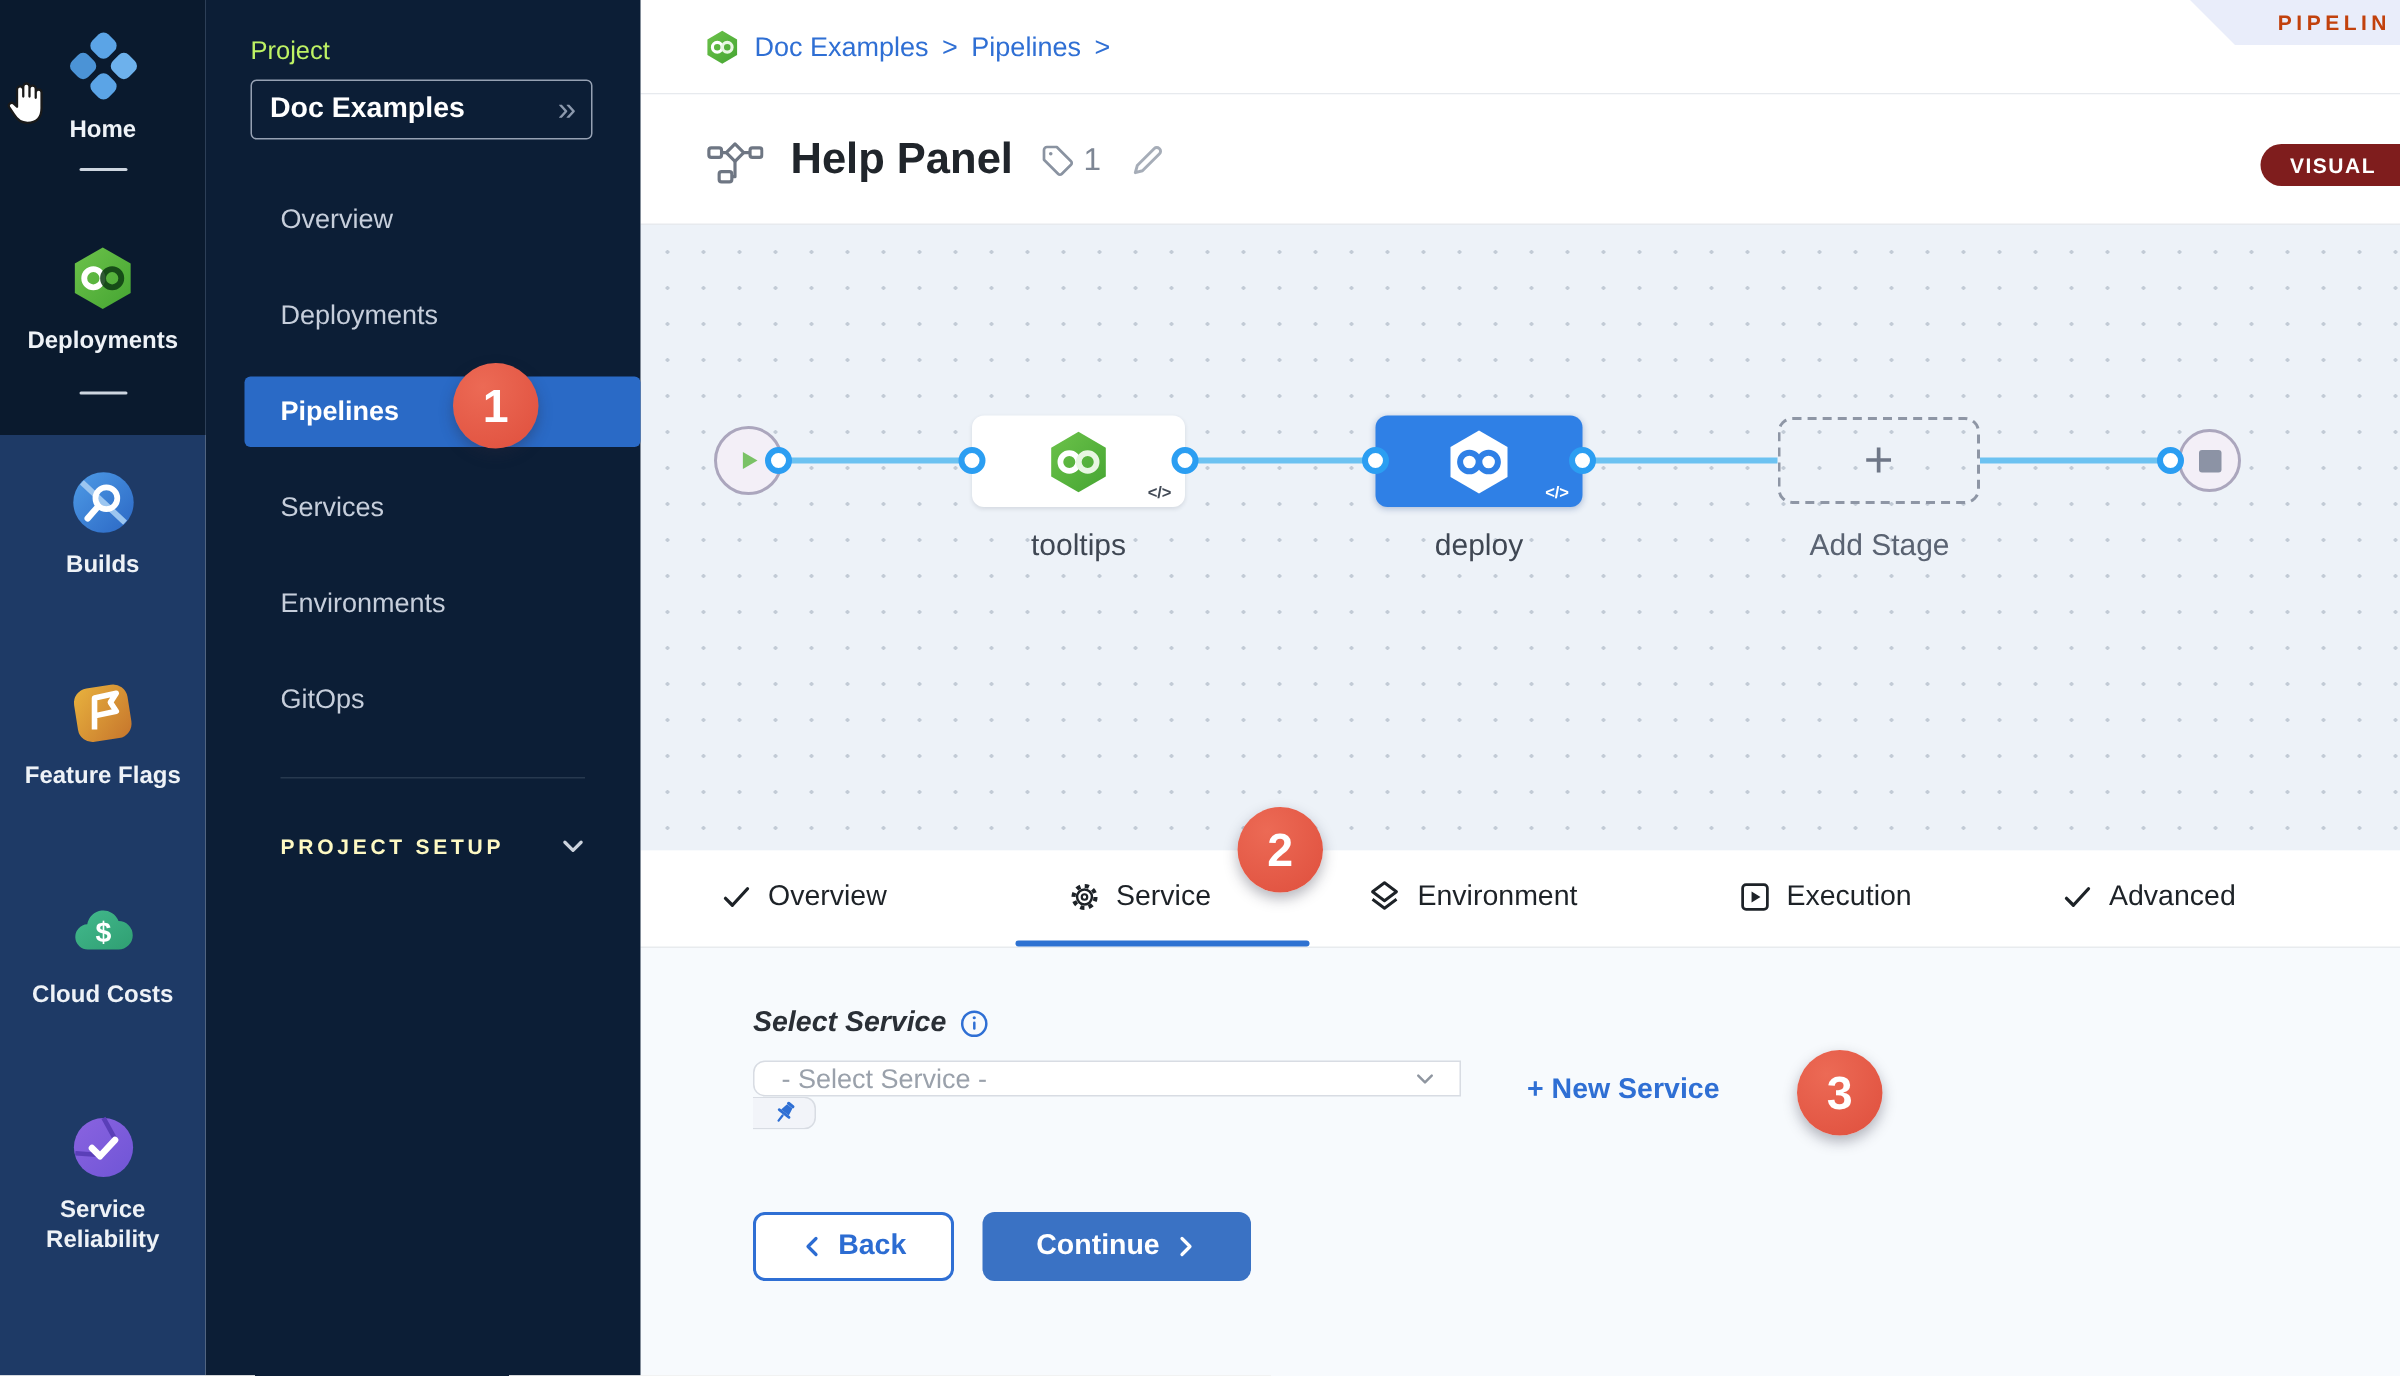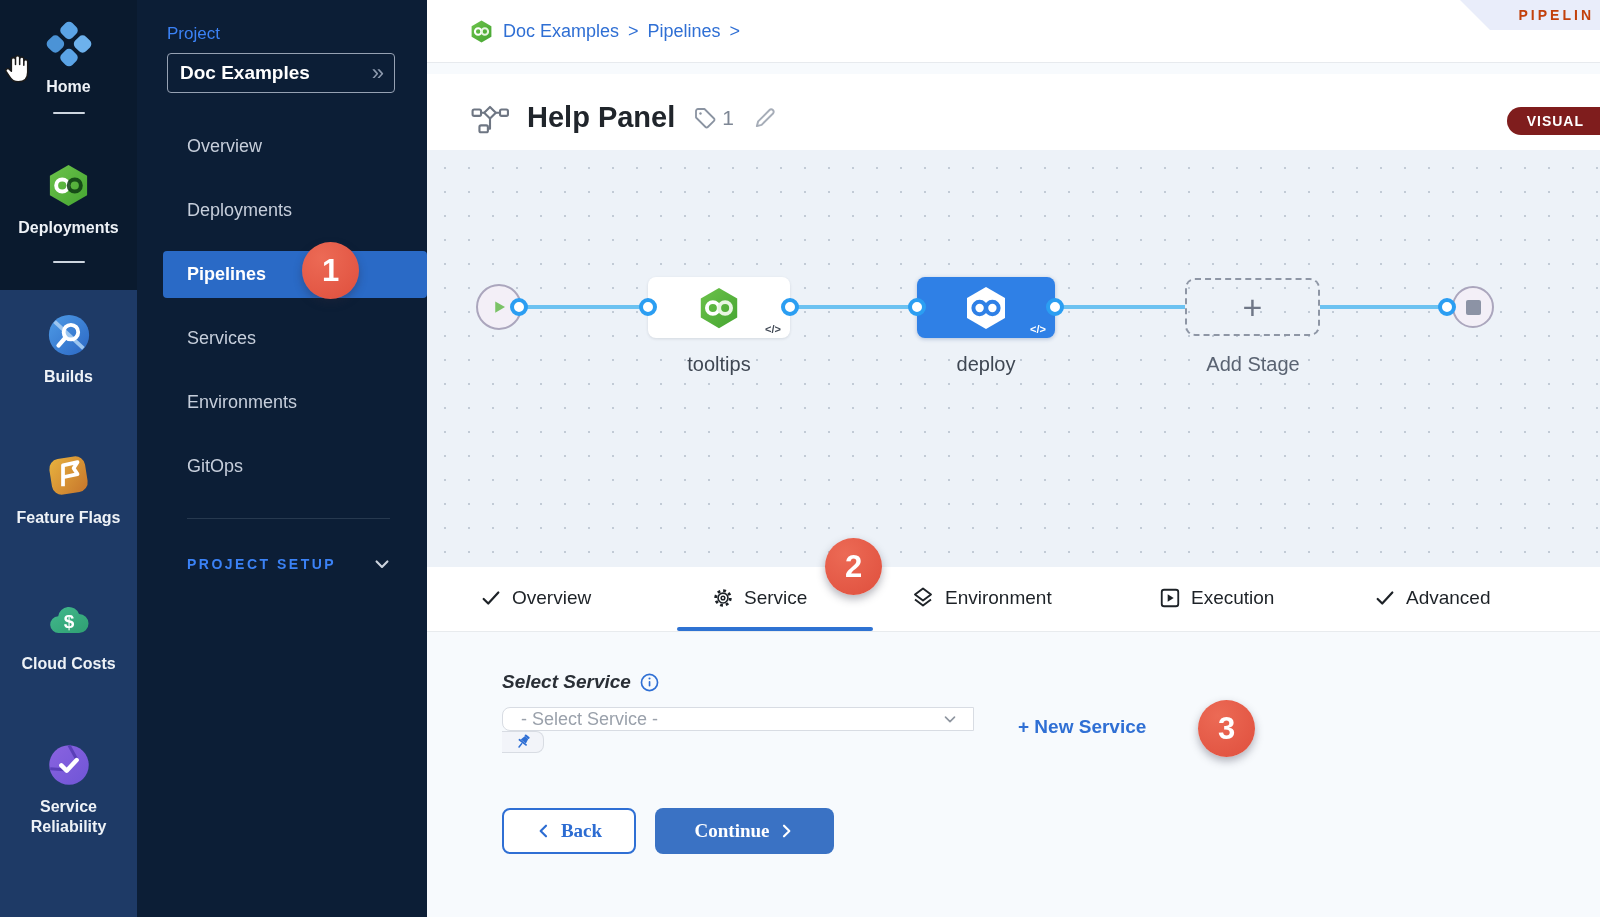--- a/index.html
+++ b/index.html
@@ -10,36 +10,36 @@
     -webkit-font-smoothing:antialiased;
   }
   
   .rail { position:absolute; left:0; top:0; width:137px; height:100%; background:#1e3a66; z-index:5; }
   .rail-top { position:absolute; left:0; top:0; width:100%; height:290px; background:#0a1a2e; }
   .rail-item { position:absolute; left:0; width:137px; display:flex; flex-direction:column; align-items:center; gap:9px; color:#eef2f7; font-size:16px; font-weight:bold; text-align:center; cursor:pointer; }
   .rail-item .lbl { line-height:1.25; }
   .rail-underline { position:absolute; left:53px; width:32px; height:2px; background:#cdd5df; border-radius:1px; }
   
   .pnav { position:absolute; left:137px; top:0; width:290px; height:100%; background:#0c1e36; z-index:4; }
-  .pnav-section { position:absolute; left:30px; top:24px; font-size:17px; color:#3b82f6; }
+  .pnav-section { position:absolute; left:30px; top:24px; font-size:17px; color:#bef264; }
   .proj-select { position:absolute; left:30px; top:53px; width:228px; height:40px; border:1px solid #96a1b3; border-radius:4px; display:flex; align-items:center; padding:0 12px; color:#fff; }
   .proj-select .pname { font-size:19px; font-weight:bold; flex:1; }
   .proj-select .dbl { font-size:22px; color:#8c99ad; letter-spacing:-2px; }
   .pnav-item { position:absolute; left:50px; font-size:18px; color:#c6cedb; cursor:pointer; }
   .pnav-active { position:absolute; left:26px; top:251px; width:264px; height:47px; background:#2a6ac6; border-radius:4px; display:flex; align-items:center; padding-left:24px; color:#fff; font-weight:bold; font-size:18px; cursor:pointer; }
   .pnav-divider { position:absolute; left:50px; top:518px; width:203px; height:1px; background:#27394f; }
-  .pnav-setup { position:absolute; left:50px; top:554px; display:flex; align-items:center; gap:36px; color:#3b82f6; font-size:14px; font-weight:bold; letter-spacing:2.5px; cursor:pointer; }
+  .pnav-setup { position:absolute; left:50px; top:554px; display:flex; align-items:center; gap:36px; color:#fef9c3; font-size:14px; font-weight:bold; letter-spacing:2.5px; cursor:pointer; }
   
   .main { position:absolute; left:427px; top:0; right:0; height:100%; background:#f7fafd; }
   .crumb-row { position:absolute; left:0; top:0; right:0; height:63px; background:#fff; border-bottom:1px solid #e7eaee; }
   .crumbs { position:absolute; left:42px; top:19px; display:flex; align-items:center; gap:9px; font-size:18px; }
   .crumb-link { color:#2f6fd4; cursor:pointer; }
   .crumb-sep { color:#2f6fd4; }
   .ribbon { position:absolute; right:0; top:0; height:30px; width:140px; background:#e9edfa; clip-path:polygon(0 0,100% 0,100% 100%,30px 100%); display:flex; align-items:center; justify-content:flex-end; padding-right:6px; color:#c2410c; font-size:14px; font-weight:bold; letter-spacing:3px; white-space:nowrap; overflow:hidden; }
-  .title-row { position:absolute; left:0; top:74px; right:0; height:87px; background:#fff; border-bottom:1px solid #e7eaee;padding-left:18px; }
+  .title-row { position:absolute; left:0; top:63px; right:0; height:87px; background:#fff; border-bottom:1px solid #e7eaee;padding-left:18px; }
   .title-wrap { position:absolute; left:44px; top:0; height:87px; display:flex; align-items:center; gap:18px; }
   .page-title { font-size:29px; font-weight:bold; color:#20252b; }
   .tag-group { display:flex; align-items:center; gap:5px; color:#7e8795; font-size:21px; cursor:pointer; }
   .visual-pill { position:absolute; right:0; top:33px; height:28px; background:#7f1d1d; border-radius:14px 0 0 14px; display:flex; align-items:center; padding:0 16px 0 20px; color:#fff; font-size:14px; font-weight:bold; letter-spacing:1px; cursor:pointer; }
   
   .canvas { position:absolute; left:0; top:150px; right:0; height:417px; background:#edf2f8; background-image:radial-gradient(#c2cbd6 1.2px, transparent 1.3px); background-size:24px 24px; background-position:6px 6px; overflow:hidden; }
   .edge { position:absolute; top:155px; height:4px; background:#6cc2f1; }
   .ring { position:absolute; top:148px; width:18px; height:18px; border-radius:50%; background:#fff; border:4px solid #2b9ef2; }
   .start-node { position:absolute; left:49px; top:134px; width:46px; height:46px; border-radius:50%; background:#f3eff7; border:2px solid #aba6bd; display:flex; align-items:center; justify-content:center; cursor:pointer; }
   .end-node { position:absolute; left:1025px; top:136px; width:42px; height:42px; border-radius:50%; background:#f3eff7; border:2px solid #aba6bd; display:flex; align-items:center; justify-content:center; cursor:pointer; }
@@ -57,21 +57,21 @@
   .tabs { position:absolute; left:0; top:567px; right:0; height:65px; background:#fff; border-bottom:1px solid #e8ebee; }
   .tab { position:absolute; top:0; height:62px; display:flex; align-items:center; gap:10px; font-size:19px; color:#1d2227; cursor:pointer; }
   .tab-underline { position:absolute; left:250px; bottom:0; width:196px; height:4px; background:#2e72d2; border-radius:2px; }
   
   .select-label { position:absolute; left:75px; top:671px; display:flex; align-items:center; gap:8px; font-size:19px; font-weight:bold; color:#2a2f36;font-style:italic; }
   .dd-group { position:absolute; left:75px; top:707px; width:472px; height:46px; display:flex; cursor:pointer;flex-direction:column; }
   .dd-main { flex:1; background:#fff; border:1px solid #d8dce3; border-radius:8px 0 0 8px; display:flex; align-items:center; padding:0 14px 0 18px; }
   .dd-main .ph { flex:1; font-size:18px; color:#9aa1ab; }
   .dd-pin { width:42px; background:#f2f4f9; border:1px solid #d8dce3; border-left:none; border-radius:0 8px 8px 0; display:flex; align-items:center; justify-content:center; }
   .new-service { position:absolute; left:591px; top:716px; font-size:19px; font-weight:bold; color:#2f6fd4; cursor:pointer; }
-  .btn { position:absolute; top:808px; height:46px; border-radius:8px; display:flex; align-items:center; justify-content:center; gap:9px; font-size:19px; font-weight:bold; cursor:pointer;font-family:Liberation Serif, serif; }
+  .btn { position:absolute; top:808px; height:46px; border-radius:8px; display:flex; align-items:center; justify-content:center; gap:9px; font-size:19px; font-weight:bold; cursor:pointer; }
   .btn-back { left:75px; width:134px; background:#fff; border:2px solid #2f6fd4; color:#2c6cd2; }
   .btn-continue { left:228px; width:179px; background:#3a72c4; border:none; color:#fff; }
   
   .badge { position:absolute; width:57px; height:57px; border-radius:50%; background:radial-gradient(circle at 35% 28%, #ec6a55, #df4f3d); color:#fff; font-size:31px; font-weight:bold; display:flex; align-items:center; justify-content:center; box-shadow:0 4px 9px rgba(40,40,60,.35); z-index:20; }
   .badge1 { left:302px; top:242px; }
   .badge2 { left:825px; top:538px; }
   .badge3 { left:1198px; top:700px; }
   .cursor-hand { position:absolute; left:1px; top:50px; z-index:30; }
   svg { display:block; }
 </style>

